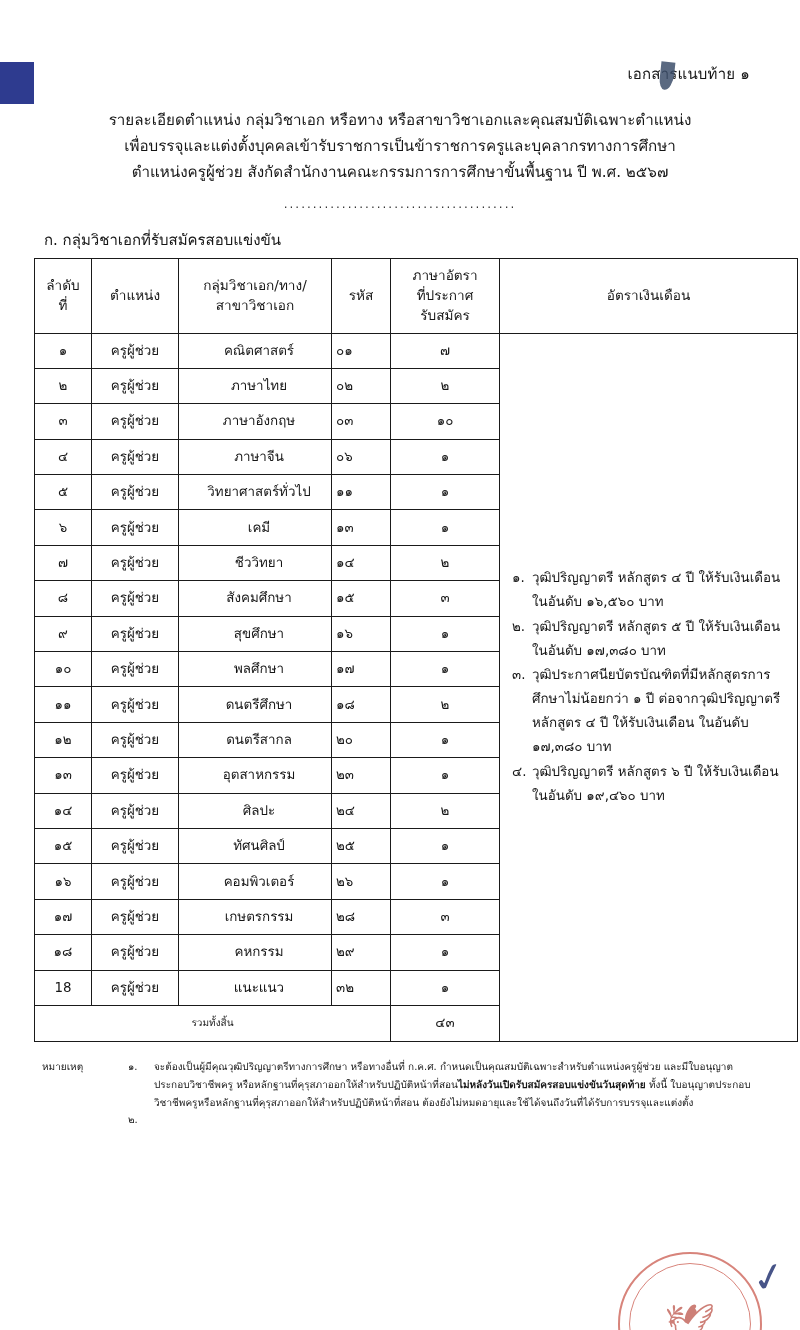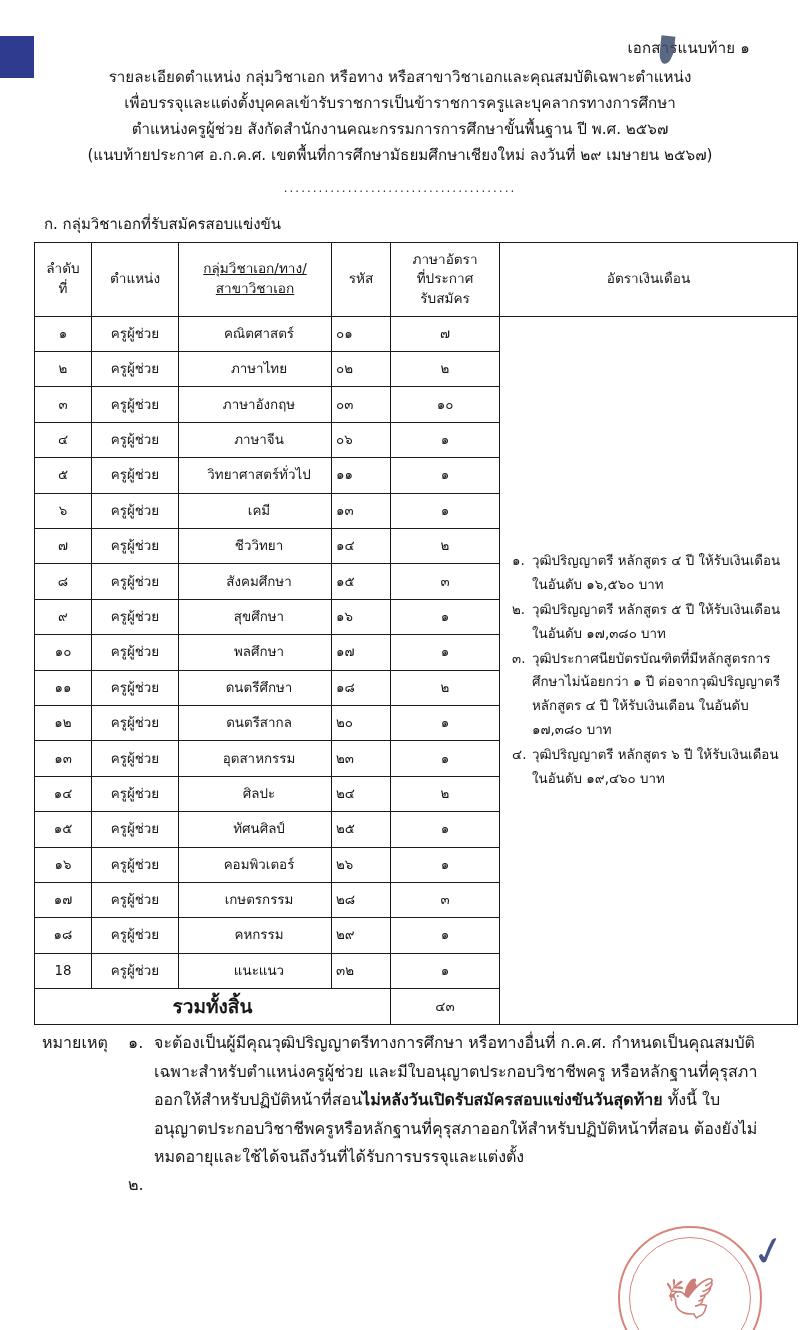--- a/index.html
+++ b/index.html
@@ -18,27 +18,27 @@
   .page {
     position: relative;
     width: 800px;
     height: 1330px;
     box-sizing: border-box;
     padding: 0 34px;
   }
   .attach-label {
     text-align: right;
     font-size: 15px;
-    margin-top: 36px;
+    margin-top: 62px;
     padding-right: 16px;
     letter-spacing: .2px;
   }
   .title-block {
     text-align: center;
-    margin-top: 4px;
+    margin-top: 21px;
     line-height: 1.72;
     font-size: 15.2px;
   }
   .title-block .t-line {
     display: block;
     white-space: nowrap;
   }
   .dots {
     text-align: center;
     letter-spacing: 2px;
@@ -96,26 +96,25 @@
     position: absolute;
     left: 0;
     top: 0;
   }
   .total-row td {
     text-align: center;
     height: 31px;
   }
   .total-label {
     text-align: center;
-    font-size: 19px;
-    font-weight: bold;
+    font-size: 10px;
   }
   .notes {
-    margin-top: 4px;
-    font-size: 16px;
+    margin-top: 16px;
+    font-size: 10px;
     line-height: 1.78;
     padding-left: 8px;
   }
   .notes .note-row {
     display: flex;
     align-items: flex-start;
   }
   .notes .note-head {
     width: 86px;
     flex: 0 0 86px;
@@ -202,36 +201,35 @@
 
   <div class="blue-strip"></div>
   <div class="top-smudge"></div>
 
   <div class="attach-label">เอกสารแนบท้าย ๑</div>
 
   <div class="title-block">
     <span class="t-line">รายละเอียดตำแหน่ง กลุ่มวิชาเอก หรือทาง หรือสาขาวิชาเอกและคุณสมบัติเฉพาะตำแหน่ง</span>
     <span class="t-line">เพื่อบรรจุและแต่งตั้งบุคคลเข้ารับราชการเป็นข้าราชการครูและบุคลากรทางการศึกษา</span>
     <span class="t-line">ตำแหน่งครูผู้ช่วย สังกัดสำนักงานคณะกรรมการการศึกษาขั้นพื้นฐาน ปี พ.ศ. ๒๕๖๗</span>
-    <span class="t-line">(แนบท้ายประกาศ อ.ก.ค.ศ. เขตพื้นที่การศึกษามัธยมศึกษาเชียงใหม่ ลงวันที่ ๒๙ เมษายน ๒๕๖๗)</span>
   </div>
 
   <div class="dots">........................................</div>
 
   <div class="section-head">ก. กลุ่มวิชาเอกที่รับสมัครสอบแข่งขัน</div>
 
   <table class="main">
     <thead>
       <tr>
         <th class="c-seq">
           <span>ลำดับ</span><br>
           <span>ที่</span>
         </th>
         <th class="c-pos">ตำแหน่ง</th>
-        <th class="c-major" style="text-align:center;padding-left:2px !important;text-decoration:underline;">
+        <th class="c-major" style="text-align:center;padding-left:2px !important;">
           <span>กลุ่มวิชาเอก/ทาง/</span><br>
           <span>สาขาวิชาเอก</span>
         </th>
         <th class="c-code">รหัส</th>
         <th class="c-count">
           <span>ภาษาอัตรา</span><br>
           <span>ที่ประกาศ</span><br>
           <span>รับสมัคร</span>
         </th>
         <th class="c-salary" style="text-align:center;">อัตราเงินเดือน</th>

